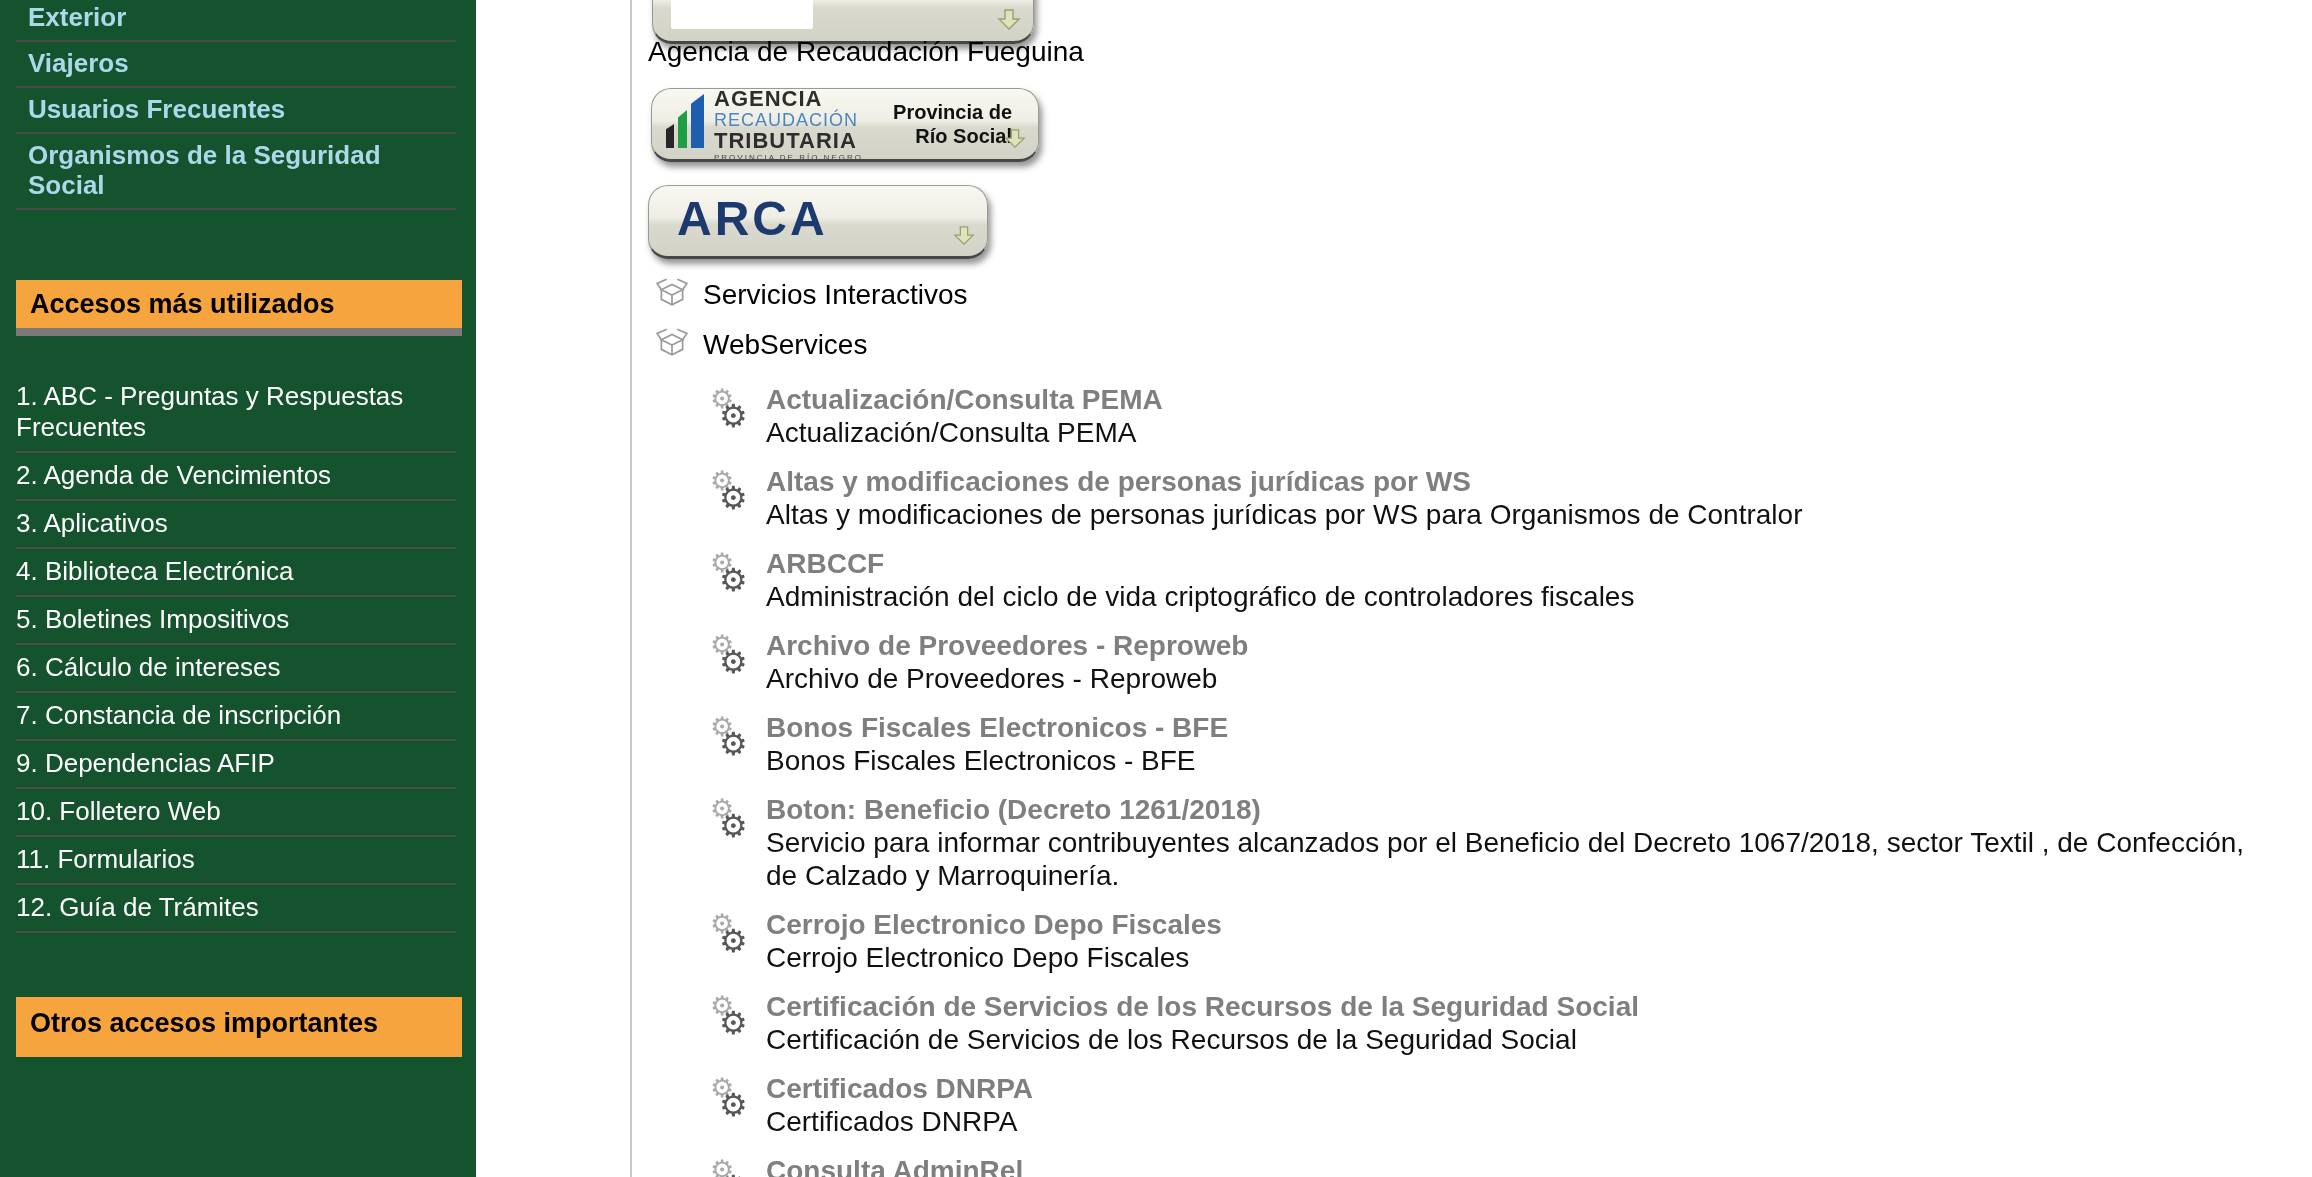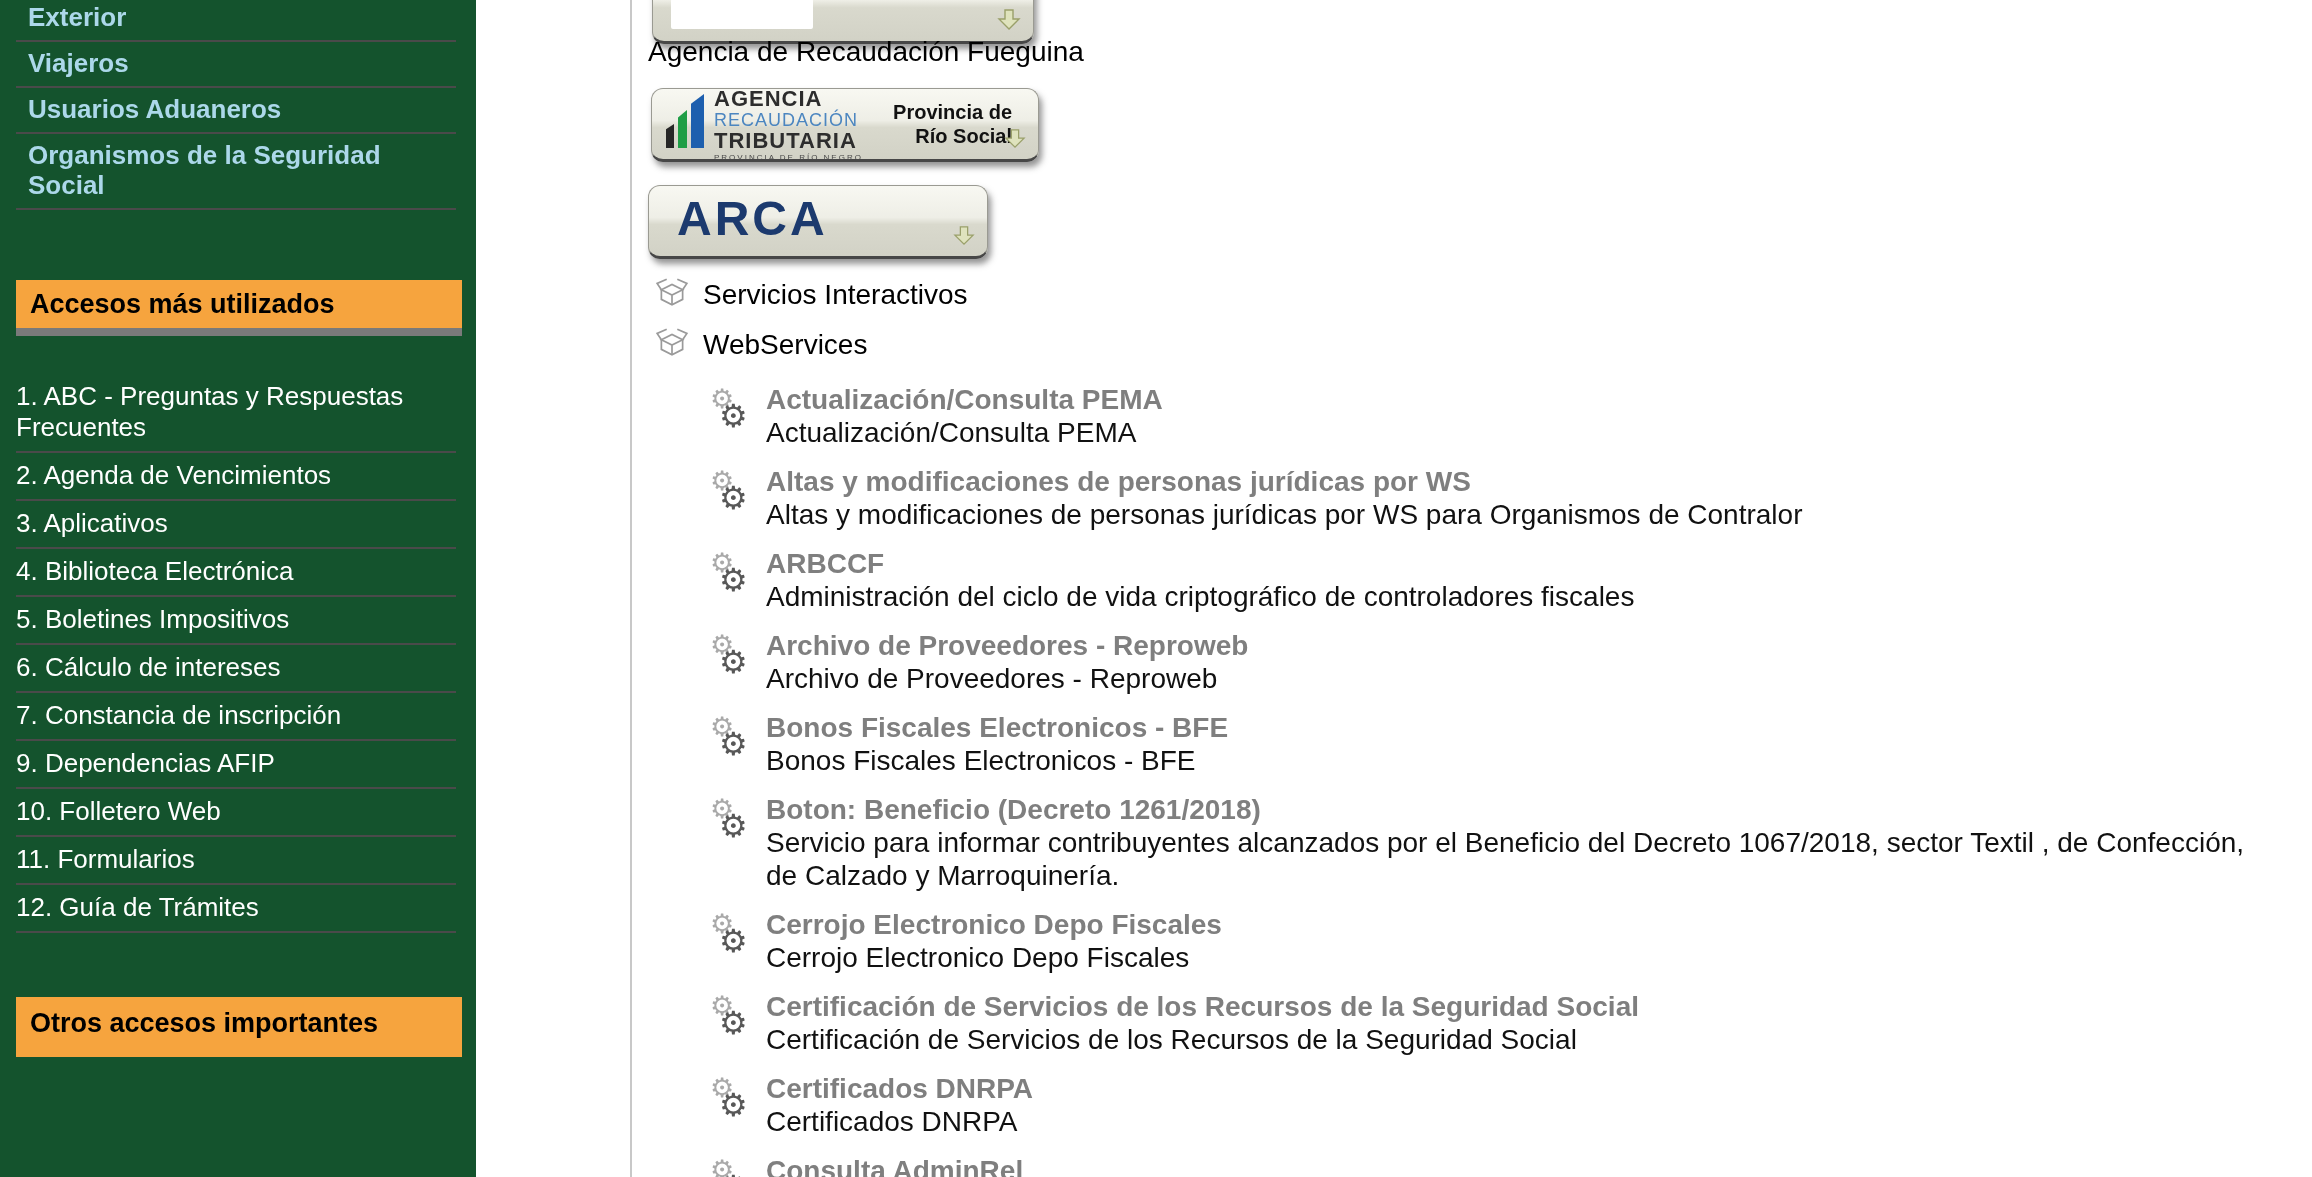--- a/index.html
+++ b/index.html
@@ -23,21 +23,21 @@
        line-height:31px;color:#fff;cursor:pointer;width:440px;}
 
   .orange-hdr2{margin-top:64px;width:432px;background:#f6a43e;color:#000;
        font-size:27px;font-weight:bold;line-height:52px;height:60px;padding-left:14px;cursor:default;}
 
   
   .v-divider{position:absolute;left:630px;top:0;width:2px;height:1177px;background:#c8c8c8;}
 
   
   .btn{position:absolute;border:1px solid #9a9a92;border-bottom:3px solid #474747;
-       border-radius:12px;cursor:pointer;
+       border-radius:20px;cursor:pointer;
        background:linear-gradient(#f8f8f2 0%,#eeeee6 45%,#d9d9cd 55%,#d2d2c6 100%);
        box-shadow:3px 5px 6px rgba(60,60,60,.55);}
   .btn .dl-arrow{position:absolute;right:12px;bottom:6px;}
 
   .cut-btn{left:652px;top:-34px;width:380px;height:74px;}
   .cut-btn .white-box{position:absolute;left:18px;top:32px;width:142px;height:30px;background:#fff;border-radius:2px;}
 
   .agency-label{position:absolute;left:648px;top:36px;font-size:28px;color:#000;}
 
   .rn-btn{left:651px;top:88px;width:386px;height:70px;display:flex;align-items:center;}
@@ -72,21 +72,21 @@
 </head>
 <body>
 
 <div id="app">
 
   <div class="sidebar">
     <div class="side-inner">
       <ul class="top-links">
         <li>Exterior</li>
         <li>Viajeros</li>
-        <li>Usuarios Aduaneros</li>
+        <li>Usuarios Frecuentes</li>
         <li>Organismos de la Seguridad Social</li>
       </ul>
 
       <div class="orange-hdr">Accesos más utilizados</div>
       <div class="orange-strip"></div>
 
       <ul class="num-list">
         <li>1. ABC - Preguntas y Respuestas Frecuentes</li>
         <li>2. Agenda de Vencimientos</li>
         <li>3. Aplicativos</li>

